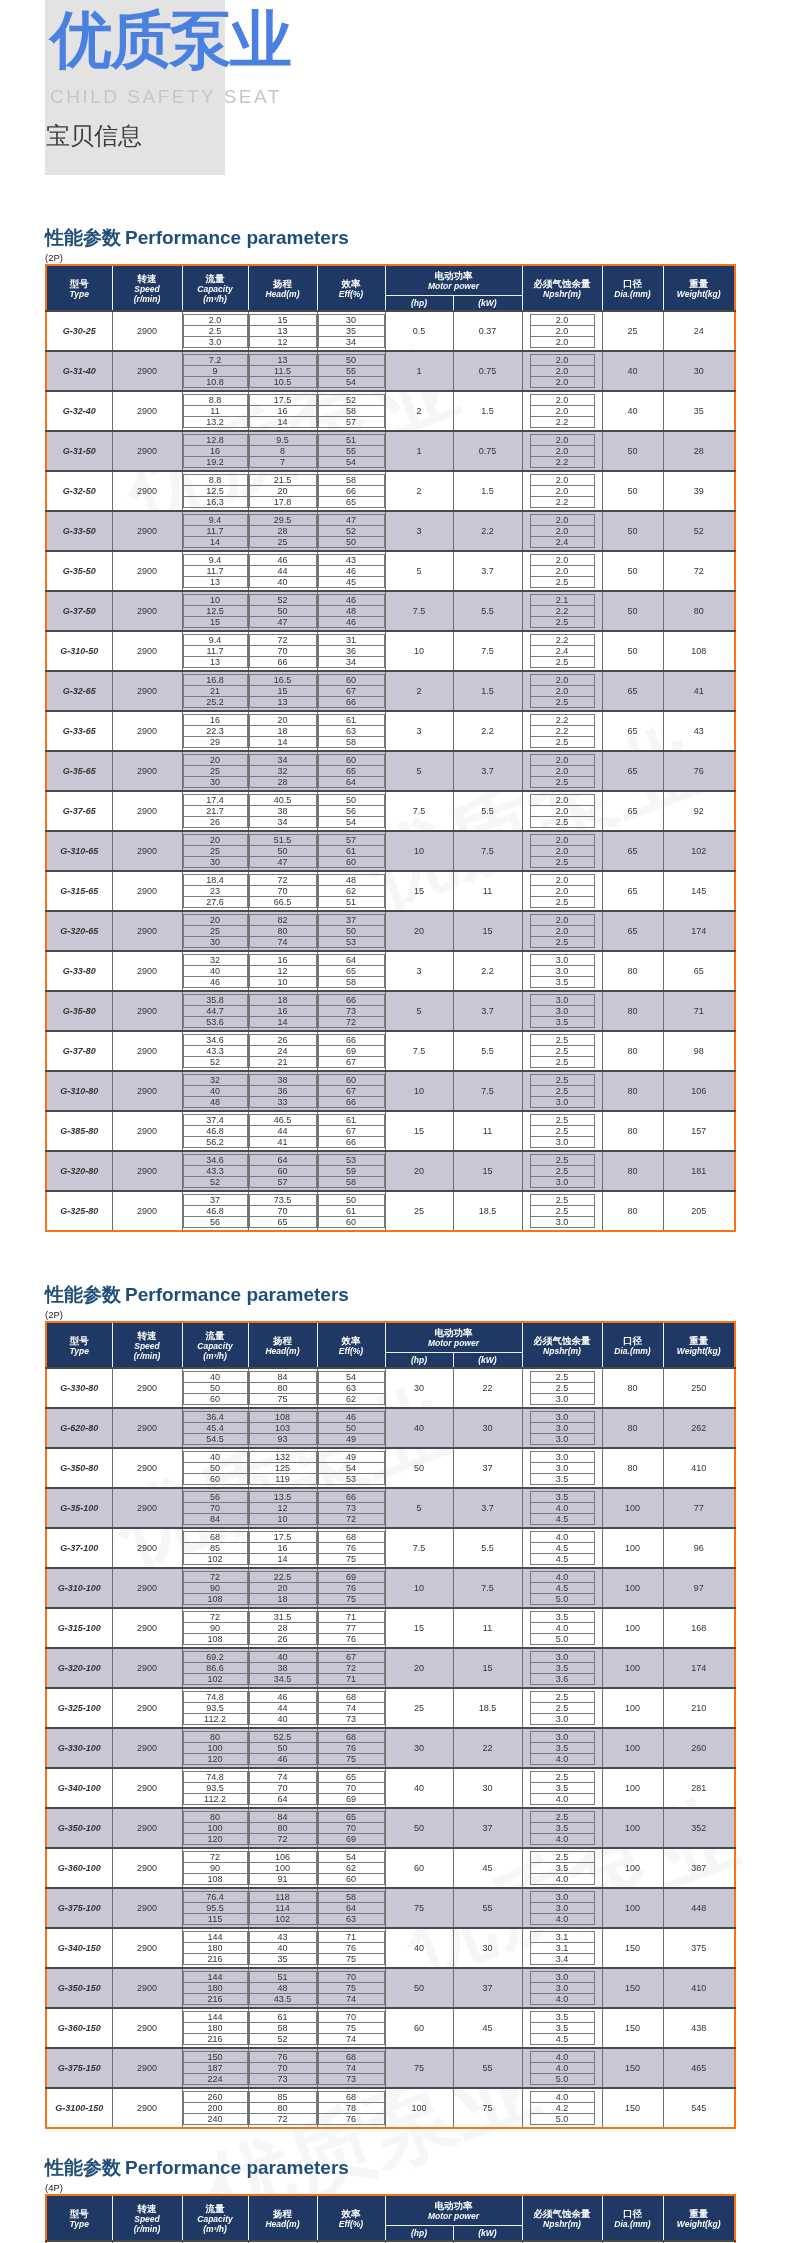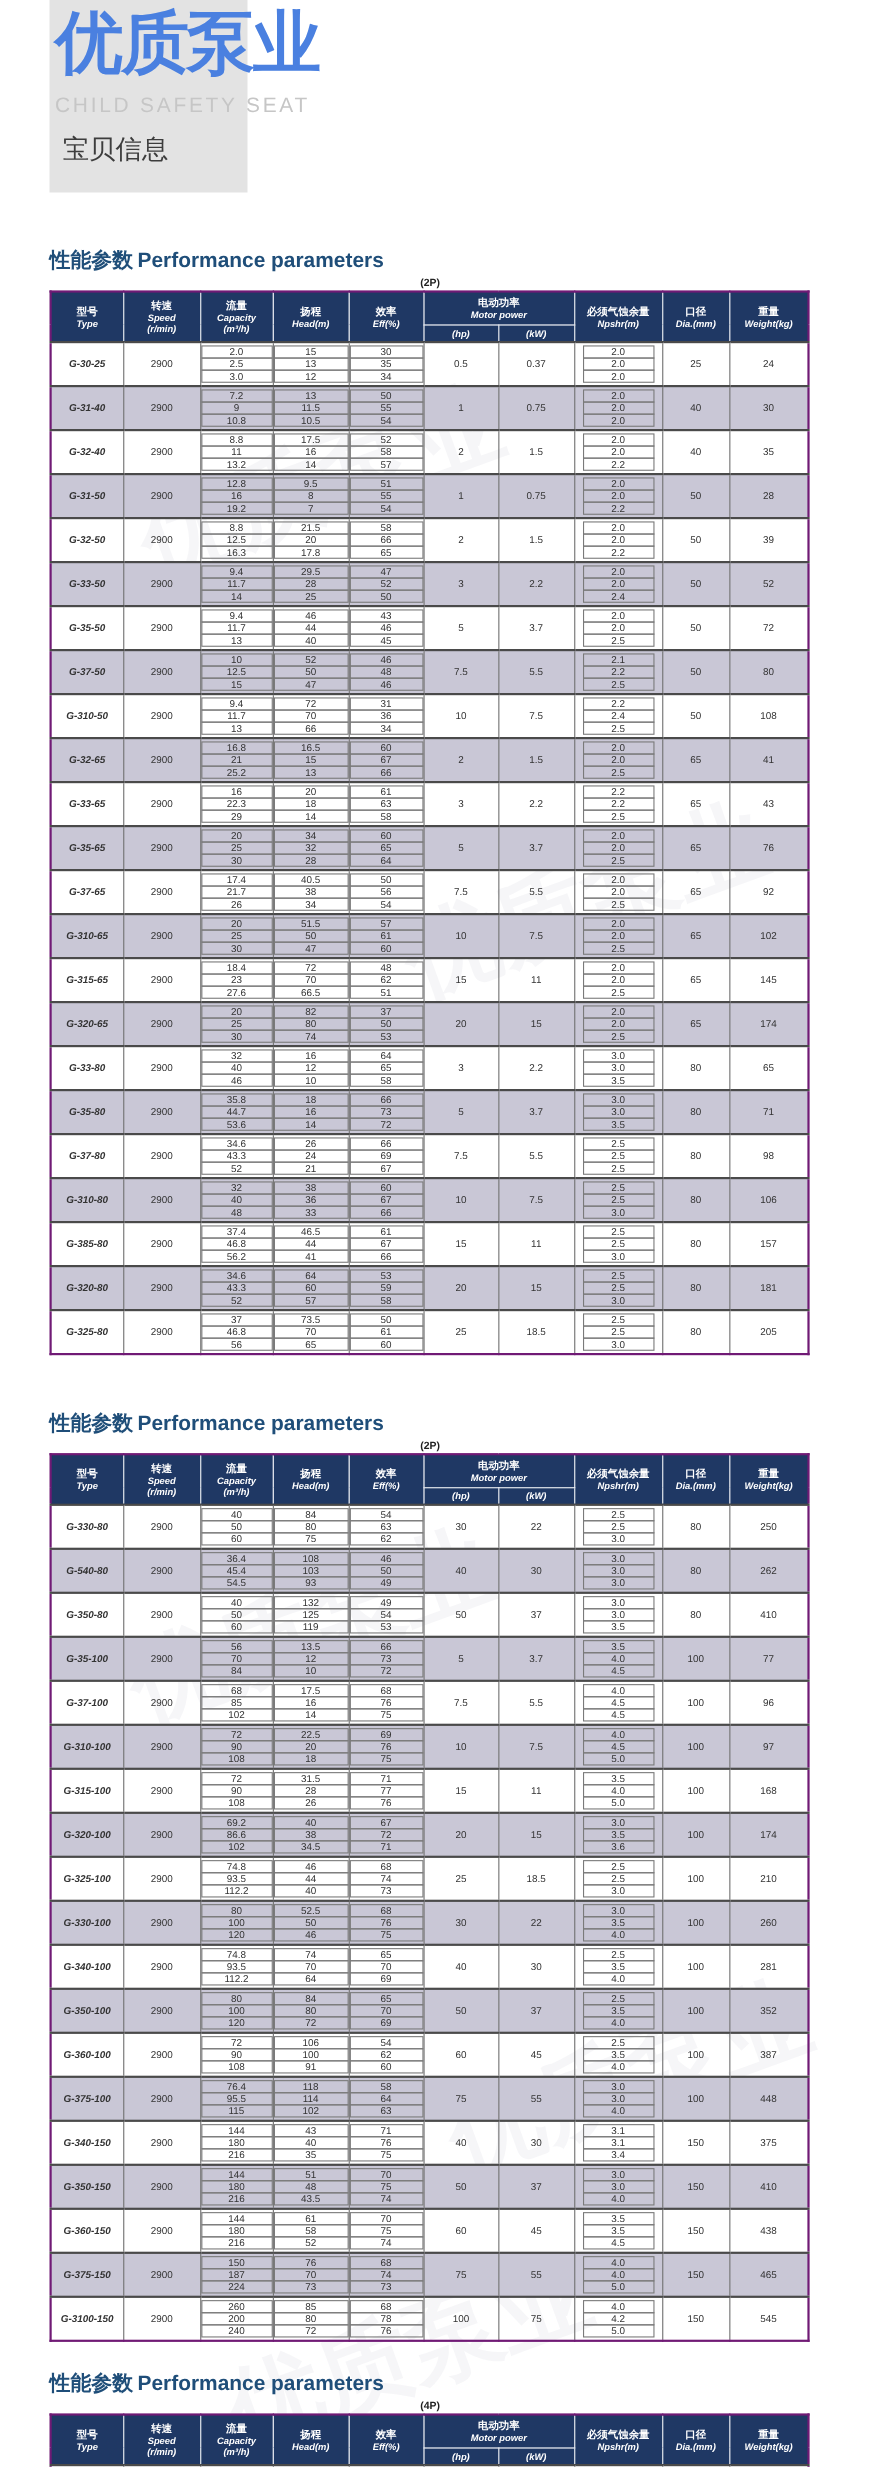--- a/index.html
+++ b/index.html
@@ -13,31 +13,31 @@
   .brand-panel{position:absolute;left:45px;top:0;width:180px;height:175px;background:#e3e3e3;}
   .brand-title{
     position:absolute;left:50px;top:0px;font-size:62px;line-height:80px;font-weight:bold;
     color:#4a80e0;white-space:nowrap;letter-spacing:-2px;z-index:2;
   }
   .brand-sub{
     position:absolute;left:50px;top:86px;font-size:19px;color:#c6c6c6;
     letter-spacing:2.5px;white-space:nowrap;z-index:2;
   }
   .brand-section{
-    position:absolute;left:57px;top:120px;font-size:24px;color:#3d3d3d;z-index:2;
+    position:absolute;left:46px;top:120px;font-size:24px;color:#3d3d3d;z-index:2;
   }
   .spacer{height:175px;}
   
   .content{margin-left:45px;width:692px;position:relative;z-index:1;}
   .sec-title{margin-top:50px;font-size:19px;font-weight:bold;color:#1f4e79;line-height:26px;}
   .sec-title .en{margin-left:4px;}
   .sec-title.tight{margin-top:26px;}
-  .pole-row{height:13px;text-align:center;font-size:9.5px;color:#222;font-weight:bold;line-height:13px;}
+  .pole-row{height:13px;text-align:left;font-size:9.5px;color:#222;font-weight:normal;line-height:13px;}
   
-  table.perf{border-collapse:collapse;table-layout:fixed;width:691px;border:2px solid #701a75;}
+  table.perf{border-collapse:collapse;table-layout:fixed;width:691px;border:2px solid #f97316;}
   table.perf th{
     background:#1f3864;color:#ffffff;border:1px solid #eef0f5;
     padding:0;vertical-align:middle;text-align:center;
   }
   table.perf th .zh{display:block;font-size:9.5px;font-weight:bold;line-height:11px;}
   table.perf th .en{display:block;font-size:8.5px;font-weight:bold;font-style:italic;line-height:10px;}
   table.perf tr.hrow1{height:30px;}
   table.perf tr.hrow2{height:16px;}
   table.perf td{
     border:1px solid #6f6f6f;padding:0;text-align:center;vertical-align:middle;
@@ -1075,21 +1075,21 @@
             <div class="stack">
               <div class="vbox">2.5</div>
               <div class="vbox">2.5</div>
               <div class="vbox">3.0</div>
             </div>
           </td>
           <td>80</td>
           <td>250</td>
         </tr>
         <tr class="blk shaded">
-          <td class="type-cell">G-540-80</td>
+          <td class="type-cell">G-620-80</td>
           <td>2900</td>
           <td class="stack-cell">
             <div class="stack">
               <div class="vbox">36.4</div>
               <div class="vbox">45.4</div>
               <div class="vbox">54.5</div>
             </div>
           </td>
           <td class="stack-cell">
             <div class="stack">

